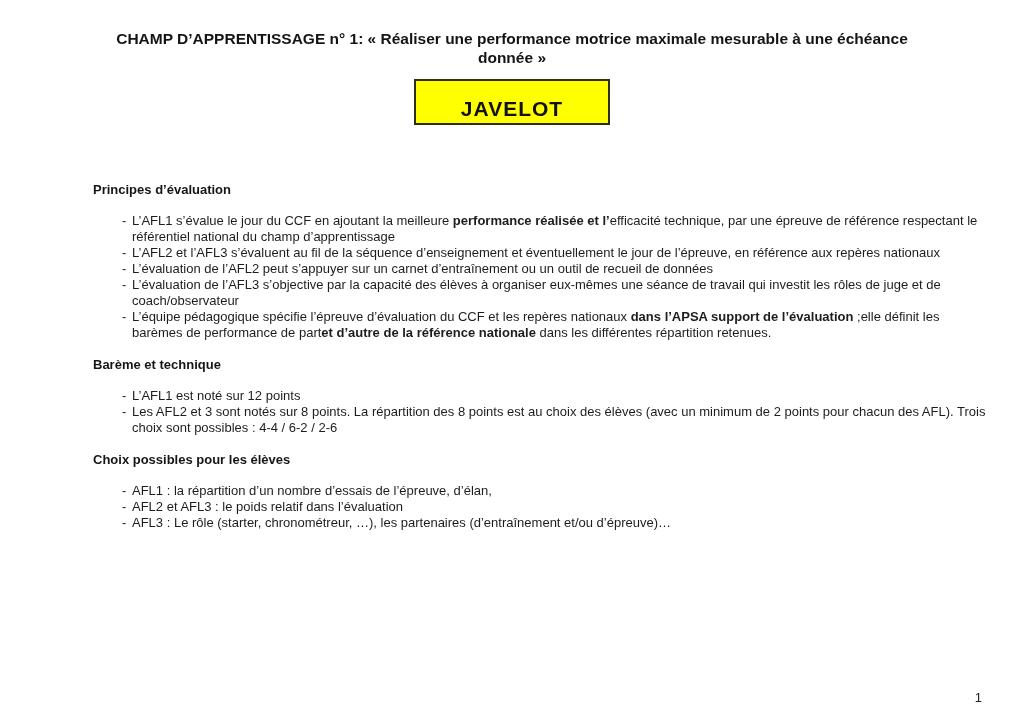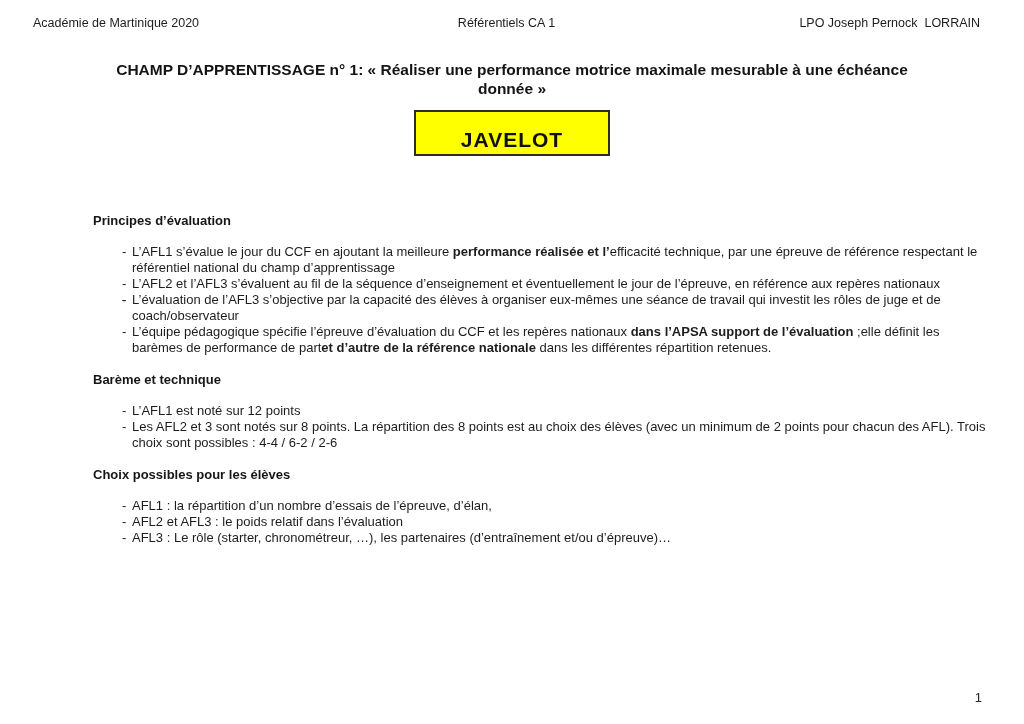--- a/index.html
+++ b/index.html
@@ -78,40 +78,35 @@
     bottom: 19px;
     font-size: 13px;
     color: #222222;
   }
 </style>
 </head>
 <body>
 
 <div class="page">
 
-  <header class="doc-header">
-    <span class="h-left">Académie de Martinique 2020</span>
-    <span class="h-center">Référentiels CA 1</span>
-    <span class="h-right">LPO Joseph Pernock  LORRAIN</span>
-  </header>
 
   <h1 class="doc-title">CHAMP D’APPRENTISSAGE n° 1: « Réaliser une performance motrice maximale mesurable à une échéance donnée »</h1>
 
   <div class="banner-wrap">
     <div class="banner">JAVELOT</div>
   </div>
 
   <main class="content">
 
     <section class="section">
       <div class="section-heading">Principes d’évaluation</div>
       <ul class="bullets">
           <li><span class="dash">-</span><span><span>L’AFL1 s’évalue le jour du CCF en ajoutant la meilleure </span><span class="b">performance réalisée et l’</span><span>efficacité technique, par une épreuve de référence respectant le référentiel national du champ d’apprentissage</span></span></li>
           <li><span class="dash">-</span><span><span>L’AFL2 et l’AFL3 s’évaluent au fil de la séquence d’enseignement et éventuellement le jour de l’épreuve, en référence aux repères nationaux</span></span></li>
-          <li><span class="dash">-</span></li>
+          <li><span class="dash">-</span><span><span>L’évaluation de l’AFL2 peut s’appuyer sur un carnet d’entraînement ou un outil de recueil de données</span></span></li>
           <li><span class="dash">-</span><span><span>L’évaluation de l’AFL3 s’objective par la capacité des élèves à organiser eux-mêmes une séance de travail qui investit les rôles de juge et de coach/observateur</span></span></li>
           <li><span class="dash">-</span><span><span>L’équipe pédagogique spécifie l’épreuve d’évaluation du CCF et les repères nationaux </span><span class="b">dans l’APSA support de l’évaluation</span><span> ;elle définit les barèmes de performance de part</span><span class="b">et d’autre de la référence nationale</span><span> dans les différentes répartition retenues.</span></span></li>
         </ul>
     </section>
 
     <section class="section">
       <div class="section-heading">Barème et technique</div>
       <ul class="bullets">
           <li><span class="dash">-</span><span><span>L’AFL1 est noté sur 12 points</span></span></li>
           <li><span class="dash">-</span><span><span>Les AFL2 et 3 sont notés sur 8 points. La répartition des 8 points est au choix des élèves (avec un minimum de 2 points pour chacun des AFL). Trois choix sont possibles : 4-4 / 6-2 / 2-6</span></span></li>

